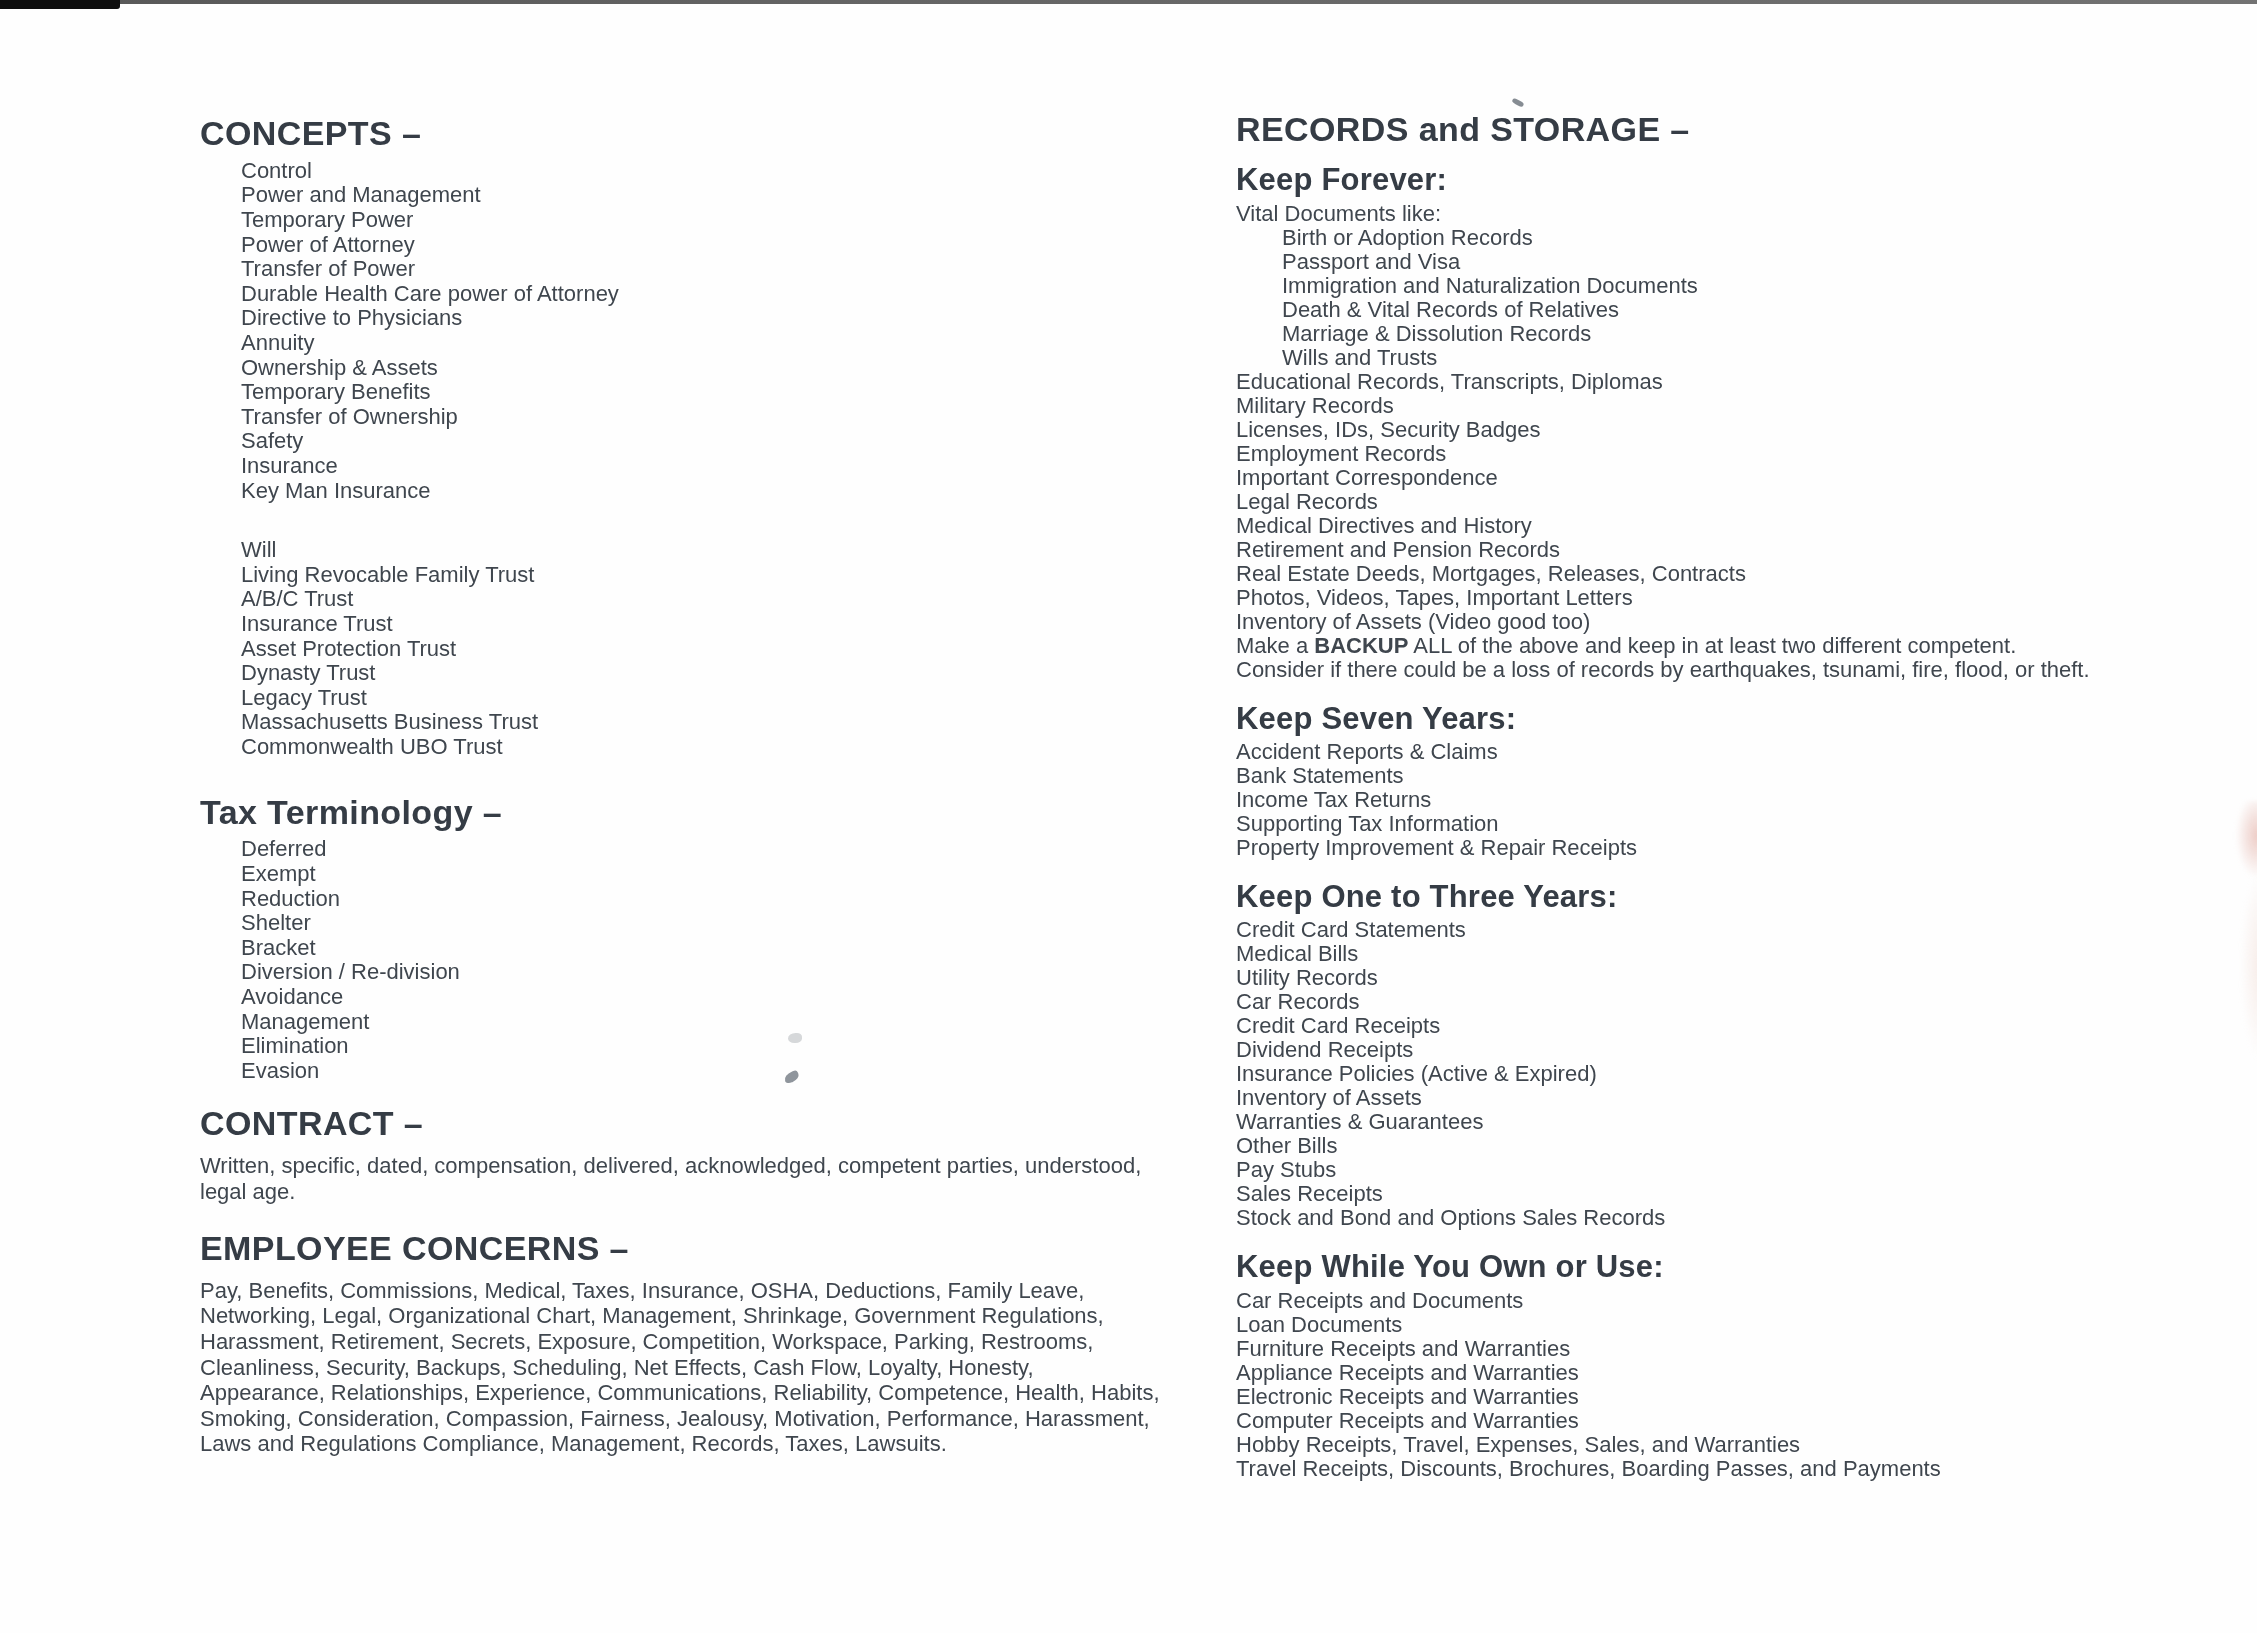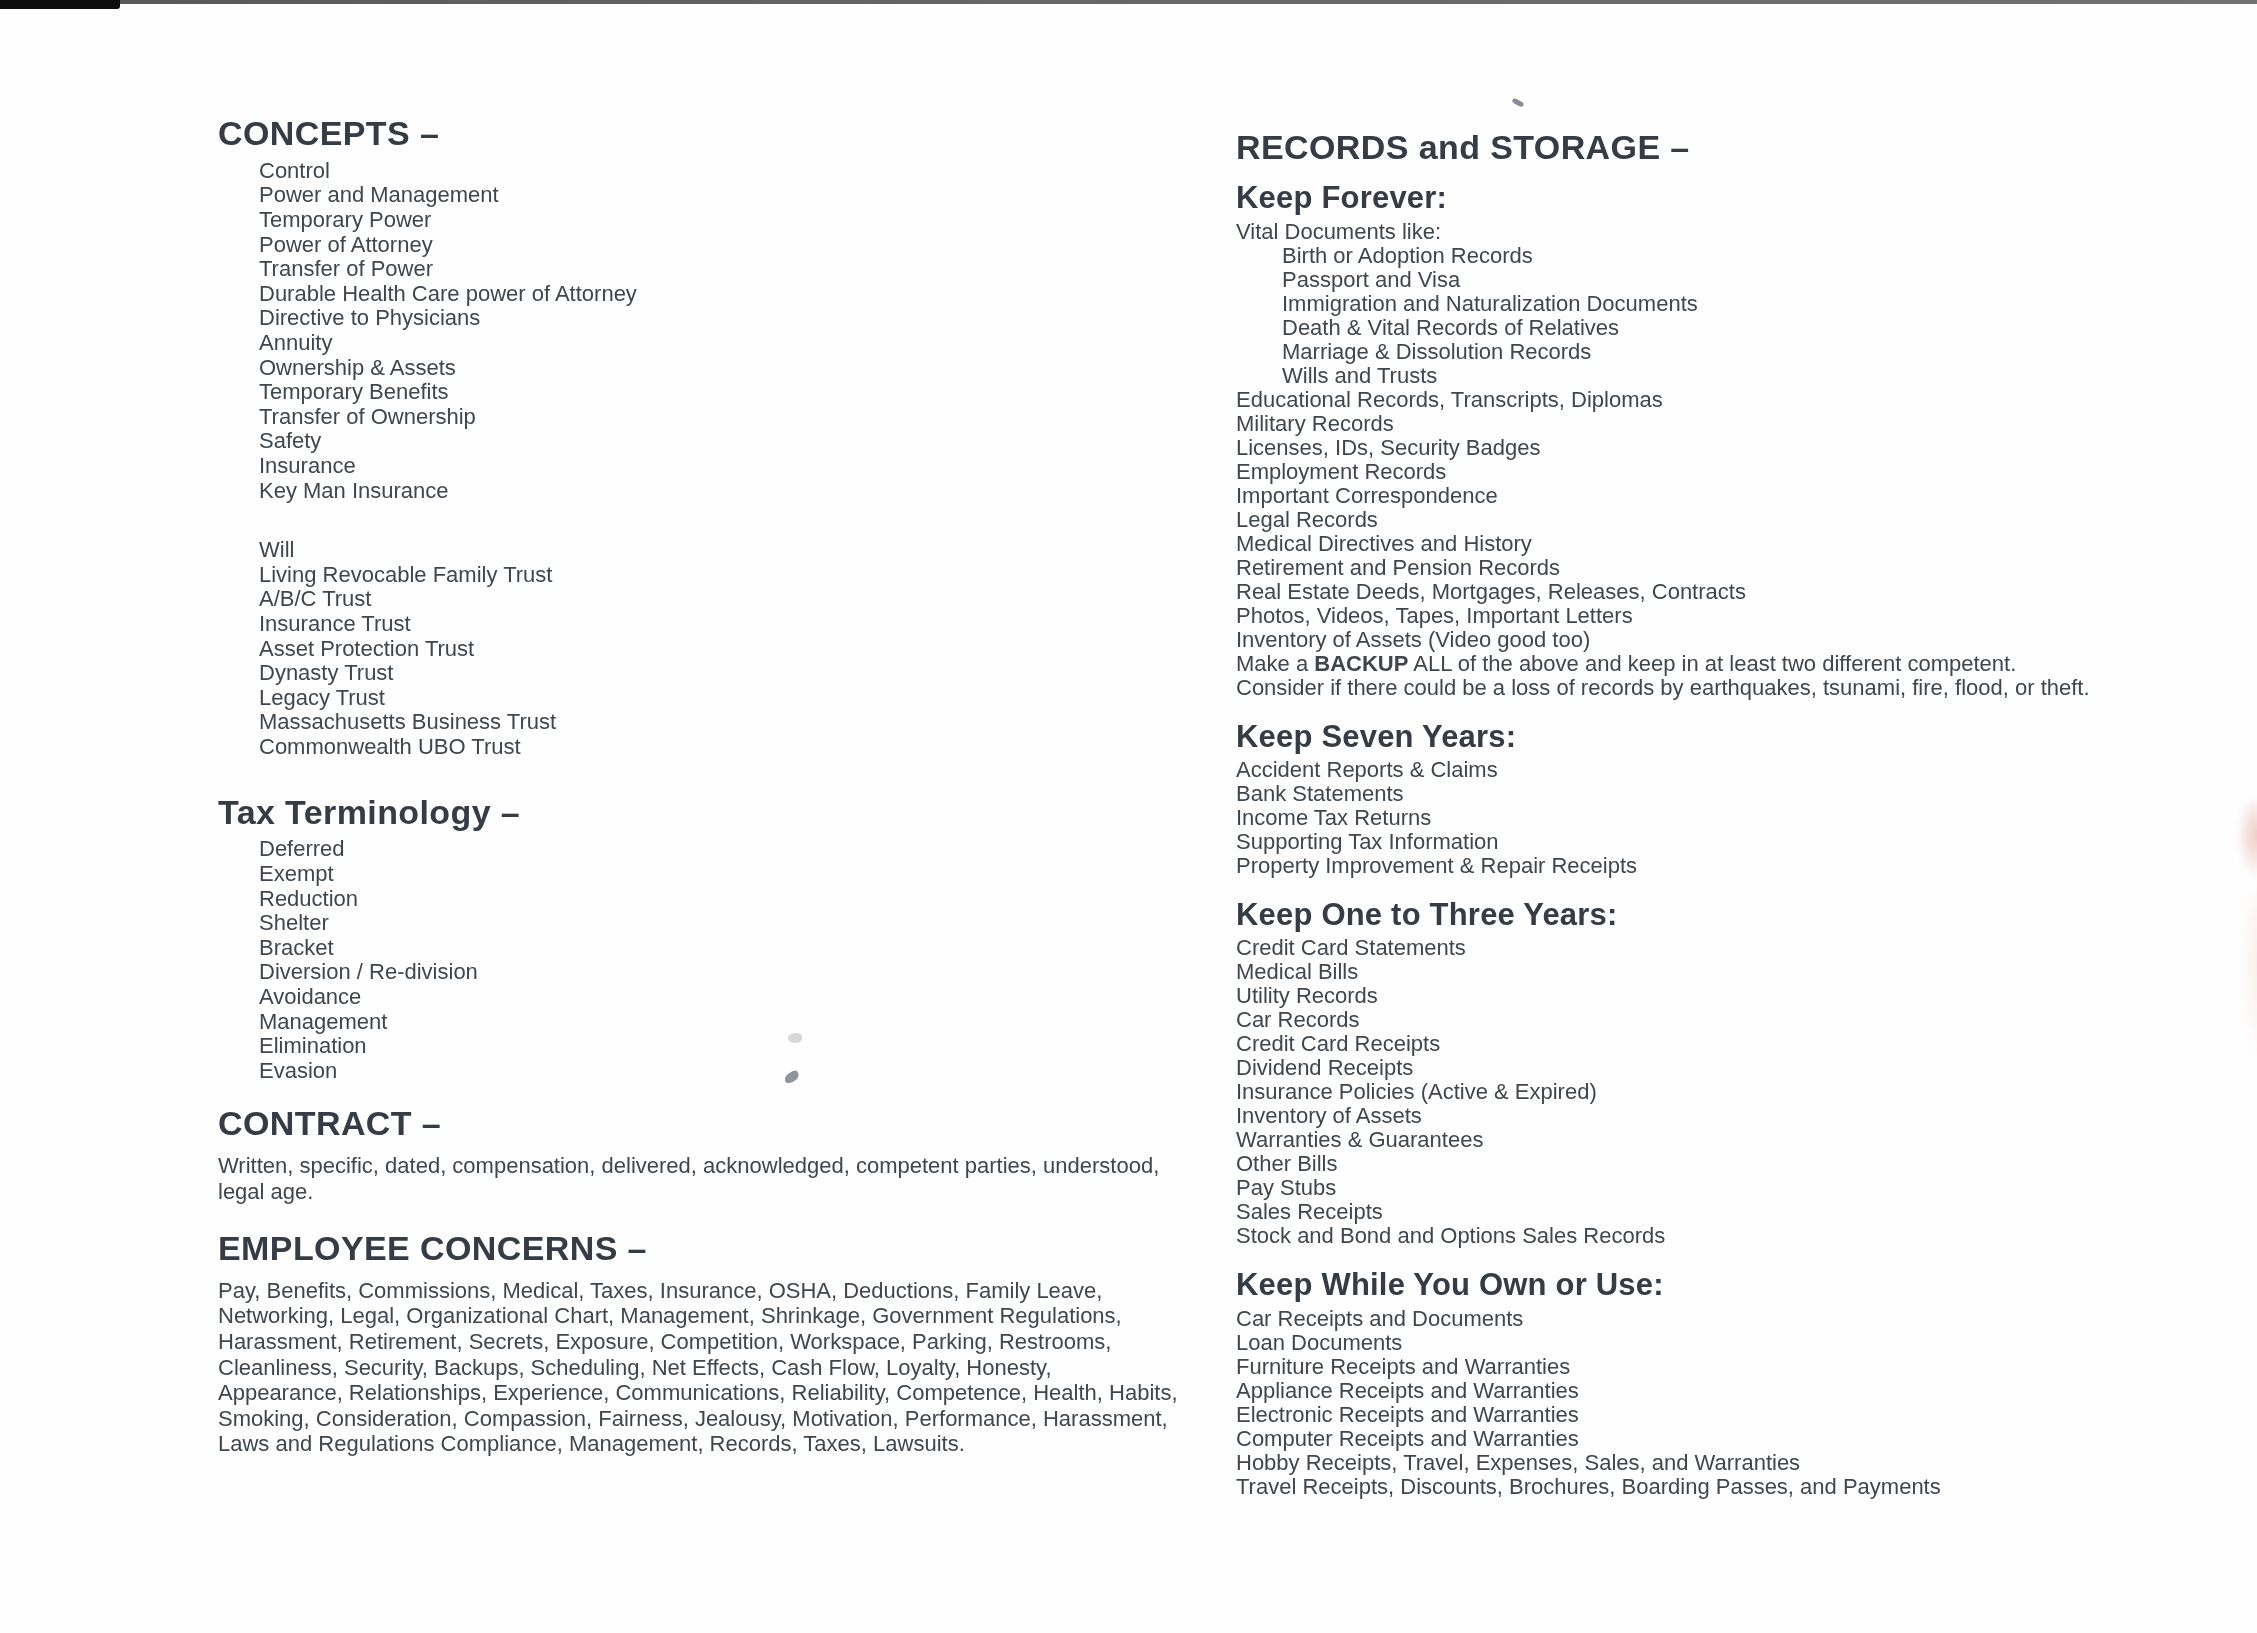--- a/index.html
+++ b/index.html
@@ -22,22 +22,22 @@
   .pink-smudge-soft{position:absolute;right:-5.8px;top:869px;width:23px;height:193px;
     background:radial-gradient(ellipse at 90% 50%, rgba(240,218,210,0.5), rgba(240,218,210,0) 70%);
     filter:blur(2.9px);}
   .speck{position:absolute;}
   .speck-tick{left:1512px;top:100px;width:11.6px;height:4.8px;background:#868c93;border-radius:40%;transform:rotate(28deg);}
   .speck-faint{left:788px;top:1033px;width:13.5px;height:9.7px;background:#d6d8da;border-radius:60% 40% 50% 50%;}
   .speck-comma{left:784px;top:1072px;width:15.4px;height:9.7px;background:#8f959c;border-radius:70% 30% 60% 40%;transform:rotate(-22deg);}
 
   
   .col{position:absolute;}
-  .col-left{left:218px;top:114px;width:961px;}
-  .col-right{left:1236px;top:128px;width:956px;}
+  .col-left{left:200px;top:114px;width:961px;}
+  .col-right{left:1236px;top:110px;width:956px;}
 
   h2.doc-h{font-size:34px;line-height:1.12;margin:0;font-weight:700;color:#353c45;letter-spacing:0.4px;}
   h3.doc-sh{font-size:31px;line-height:1.18;margin:0;font-weight:700;color:#353c45;letter-spacing:0.2px;}
 
   ul.items{list-style:none;margin:6.8px 0 0 0;padding:0 0 0 41px;}
   ul.items li{font-size:22px;line-height:24.6px;}
 
   .para{font-size:22px;line-height:25.6px;margin:10.6px 0 0 0;}
 
   

